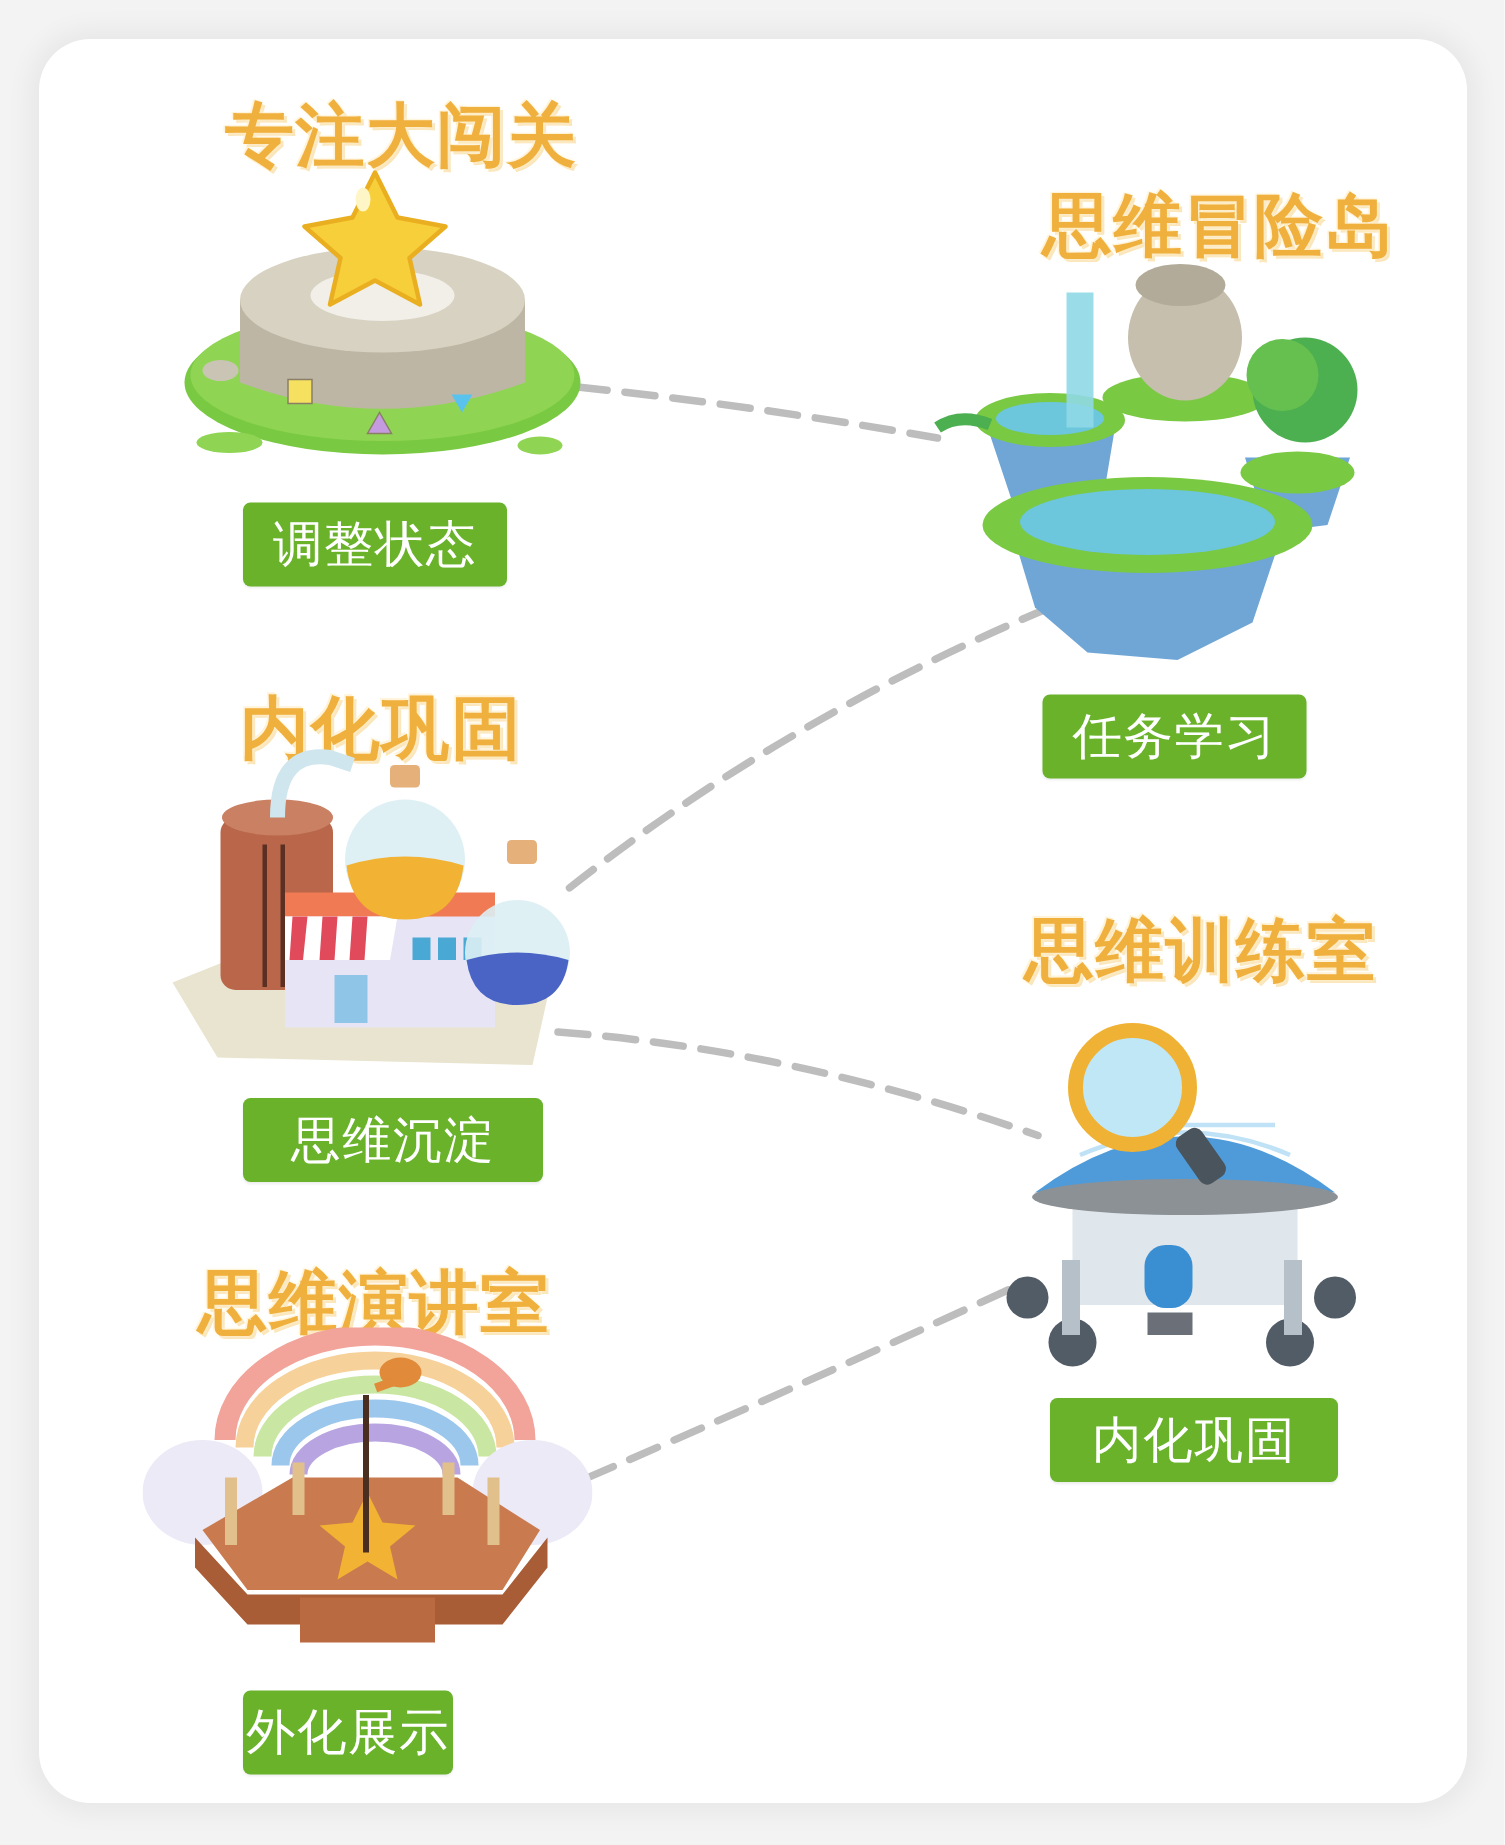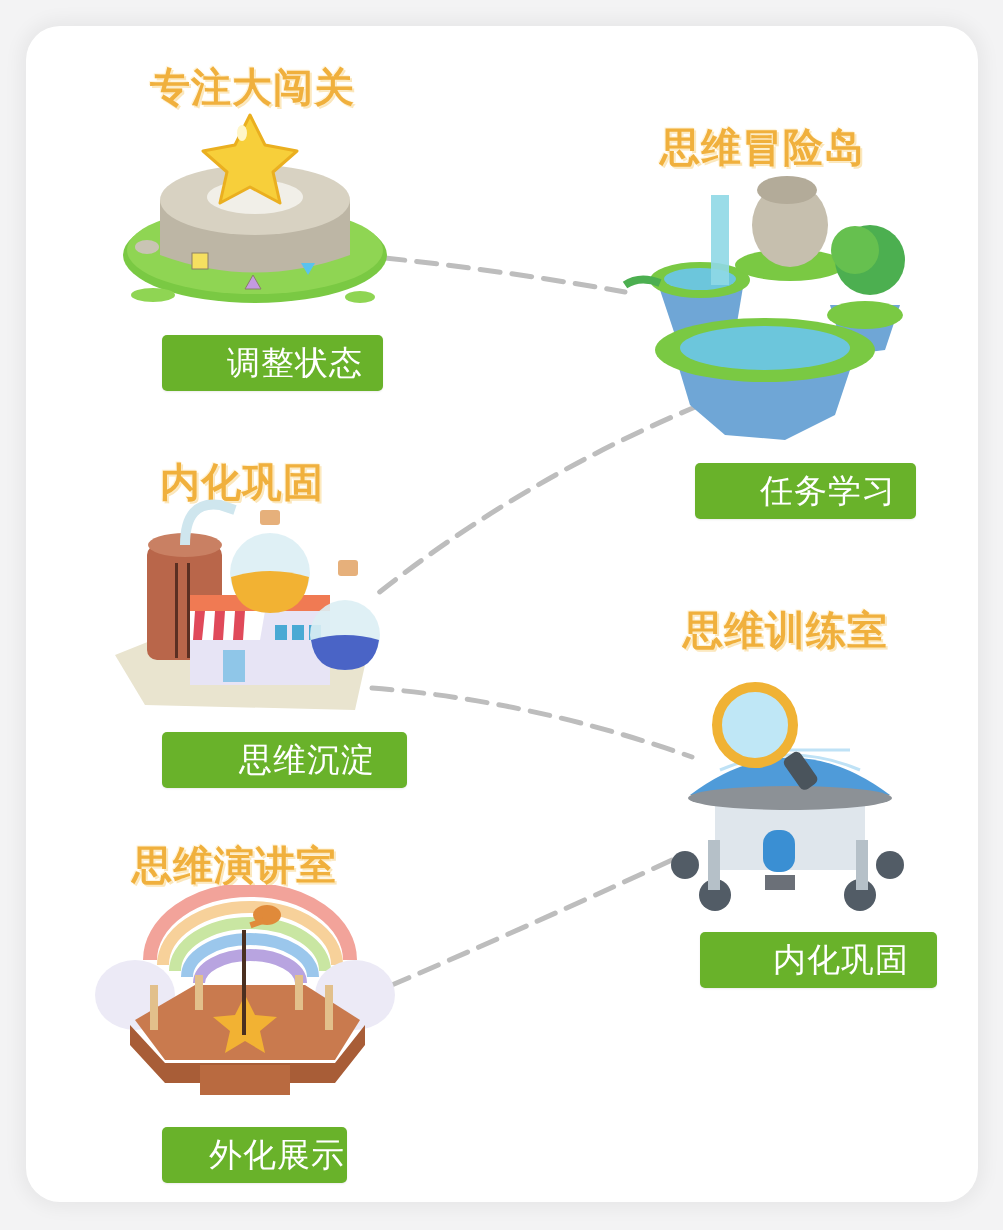--- a/index.html
+++ b/index.html
@@ -8,30 +8,29 @@
     font-family:"DejaVu Sans", sans-serif;
   }
   .card {
     position:absolute; left:26px; top:26px; width:952px; height:1176px;
     background:#ffffff; border-radius:34px;
     box-shadow:0 0 18px 6px rgba(0,0,0,0.05);
   }
   svg.lines { position:absolute; left:0; top:0; width:1003px; height:1230px; }
   .station { position:absolute; }
   .title {
-    position:absolute; color:#f0b03d; font-weight:bold; font-size:40px;
+    position:absolute; color:#f0b03d; font-weight:bold; font-size:46px;
     text-shadow:0 0 3px #fff4d8, 2px 2px 0 #fbe5b8, -1px -1px 0 #fff3da;
     white-space:nowrap; letter-spacing:1px;
   }
   .label {
     position:absolute; background:#69b22a; color:#ffffff; border-radius:5px;
     font-size:33px; line-height:56px; height:56px; text-align:center;
     letter-spacing:1px;
     box-shadow:0 1px 2px rgba(0,0,0,0.08);
-    padding-left:45px;
   }
   .illus { position:absolute; }
 </style>
 </head>
 <body>
 
 <div class="card"></div>
 
 <svg class="lines">
   <path d="M385 258 Q500 270 625 292" fill="none" stroke="#bdbdbd" stroke-width="5" stroke-dasharray="20 12" stroke-linecap="round"></path>
@@ -54,21 +53,21 @@
     <rect x="77" y="148" width="16" height="16" fill="#f5e060" stroke="#8a7f66"></rect>
     <polygon points="138,170 130,184 146,184" fill="#c49ae0" stroke="#8a7f66"></polygon>
     <polygon points="186,158 200,158 193,170" fill="#59c3ee"></polygon>
     <path d="M135 10 L150 40 L182 46 L158 67 L165 98 L135 82 L105 98 L112 67 L88 46 L120 40 Z" fill="#f7cf3a" stroke="#eaaf20" stroke-width="3" stroke-linejoin="round"></path>
     <ellipse cx="127" cy="28" rx="5" ry="8" fill="#fff6c8"></ellipse>
   </svg>
   <div class="label" style="left:162px; top:335px; width:176px;">调整状态</div>
 </div>
 
 <div class="station">
-  <div class="title" style="left:660px; top:120px;">思维冒险岛</div>
+  <div class="title" style="left:695px; top:120px;">思维冒险岛</div>
   <svg class="illus" style="left:615px; top:165px;" width="295" height="285">
     <path d="M60 190 L240 190 L220 250 L170 275 L110 270 L75 240 Z" fill="#6fa6d6"></path>
     <path d="M40 110 L130 110 L120 170 L60 170 Z" fill="#6fa6d6"></path>
     <path d="M215 140 L285 140 L270 185 L230 190 Z" fill="#6fa6d6"></path>
     <ellipse cx="150" cy="185" rx="110" ry="32" fill="#7ac943"></ellipse>
     <ellipse cx="150" cy="183" rx="85" ry="22" fill="#6cc6dc"></ellipse>
     <ellipse cx="85" cy="115" rx="50" ry="18" fill="#7ac943"></ellipse>
     <ellipse cx="85" cy="114" rx="36" ry="11" fill="#6cc6dc"></ellipse>
     <ellipse cx="250" cy="150" rx="38" ry="14" fill="#7ac943"></ellipse>
     <ellipse cx="175" cy="100" rx="55" ry="16" fill="#7ac943"></ellipse>

